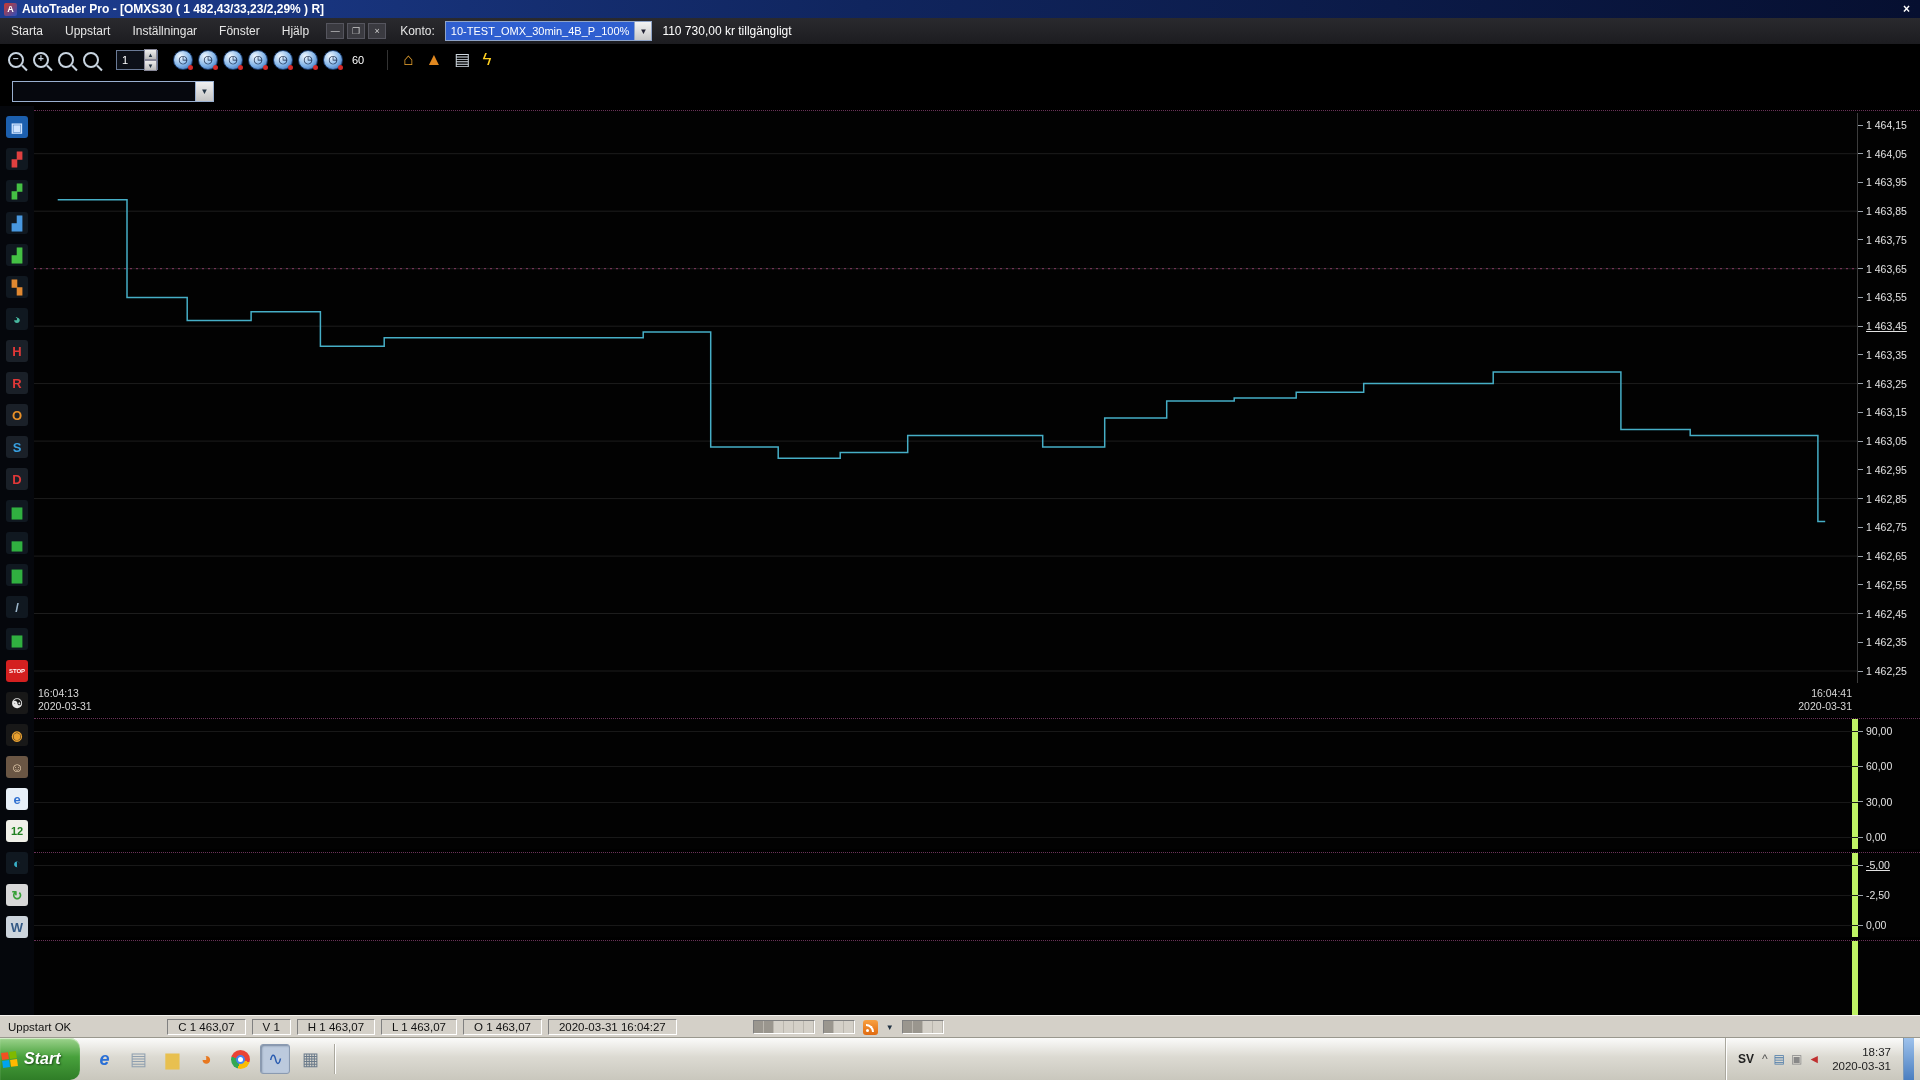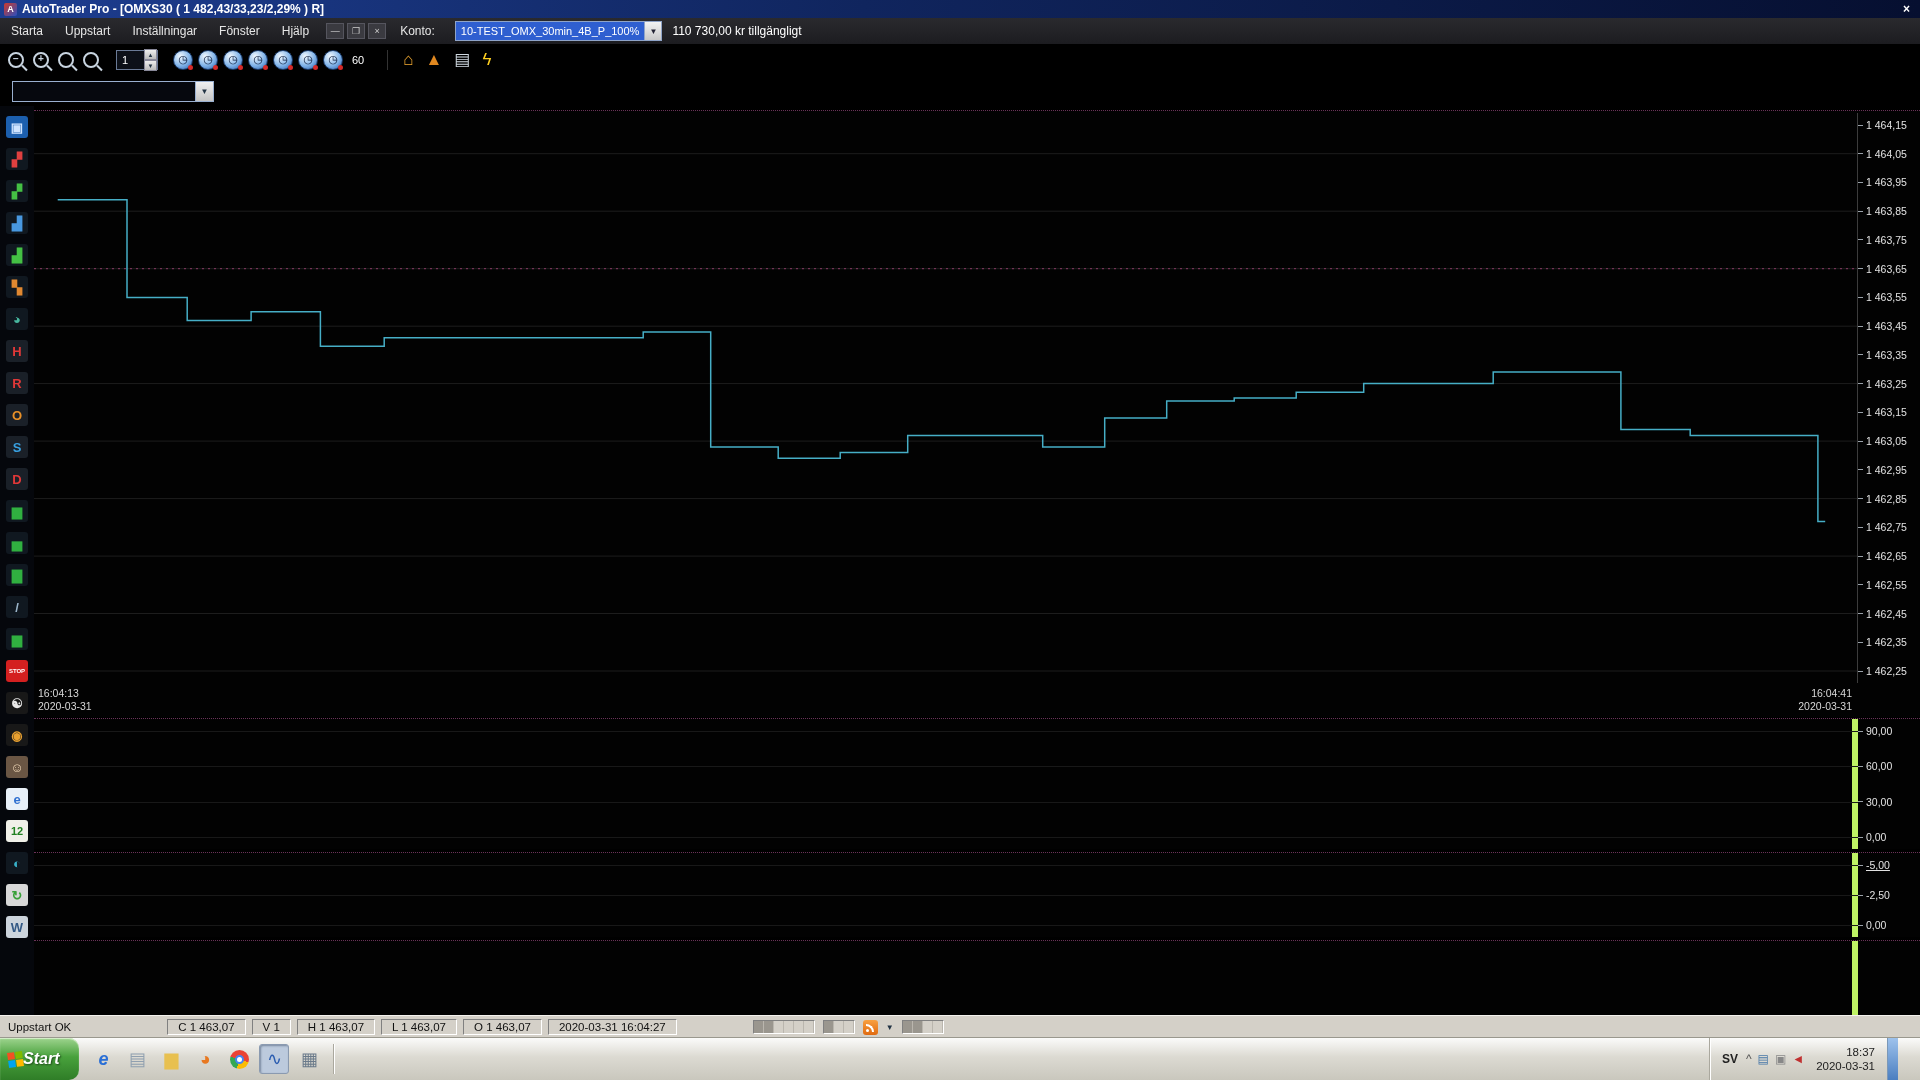--- a/index.html
+++ b/index.html
@@ -14,21 +14,21 @@
   .tspacer{flex:1;}
   .win-close{color:#fff;font-size:12px;font-weight:bold;padding:0 6px;cursor:default;}
   
   .menubar{position:absolute;top:18px;left:0;right:0;height:26px;background:linear-gradient(#2a2a2e,#1c1c20);
            display:flex;align-items:center;color:#e6e6e6;font-size:12px;}
   .menu{display:flex;align-items:center;height:100%;}
   .menu-item{padding:0 11px;display:flex;align-items:center;height:100%;}
   .mdi{display:flex;gap:3px;margin:0 14px 0 6px;}
   .mdi-b{width:16px;height:14px;background:#3a3a40;border:1px solid #55555e;color:#cfcfcf;font-size:9px;
          display:flex;align-items:center;justify-content:center;}
-  .konto-lbl{margin-right:20px;}
+  .konto-lbl{margin-right:10px;}
   .konto{display:flex;align-items:stretch;height:18px;border:1px solid #8fa4c8;background:#2f5fd0;}
   .konto-val{color:#fff;font-size:11px;padding:1px 5px;background:#2f5fd0;display:flex;align-items:center;white-space:nowrap;}
   .konto-dd{width:16px;background:linear-gradient(#f4f4f4,#c8c8c8);color:#223;font-size:8px;
             display:flex;align-items:center;justify-content:center;border-left:1px solid #8fa4c8;}
   .avail{margin-left:10px;font-size:12px;color:#fff;white-space:nowrap;}
   
   .toolbar{position:absolute;top:44px;left:0;right:0;height:32px;background:#000;display:flex;align-items:center;gap:7px;padding-left:8px;}
   .zoom-group{display:flex;gap:9px;align-items:center;margin-right:10px;}
   .mag{width:12px;height:12px;border:2px solid #c8d4e0;border-radius:50%;position:relative;color:#c8d4e0;
        font-size:10px;font-weight:bold;line-height:9px;text-align:center;}
@@ -77,38 +77,38 @@
   .segbox{display:flex;border:1px solid;border-color:#808080 #fff #fff #808080;height:12px;}
   .segbox i{width:9px;height:100%;background:#d4d0c8;border-right:1px solid #bab6ae;}
   .segbox i.on{background:#9a968e;}
   .rss{position:relative;width:15px;height:15px;background:linear-gradient(#f8a040,#e06a10);border-radius:3px;}
   .rss::before{content:"";position:absolute;left:3px;bottom:3px;width:3px;height:3px;background:#fff;border-radius:50%;}
   .rss::after{content:"";position:absolute;left:3px;bottom:3px;width:6px;height:6px;border-top:2px solid #fff;border-right:2px solid #fff;border-radius:0 100% 0 0;}
   .rss-dd{font-size:8px;color:#234;}
   
   .taskbar{position:absolute;bottom:0;left:0;right:0;height:42px;background:linear-gradient(#fbfbfa,#dcdad2 45%,#c9c7bd);
            border-top:1px solid #9a988e;display:flex;align-items:center;}
-  .start-btn{height:100%;display:flex;align-items:center;padding:0 20px 0 8px;border-radius:0 10px 10px 0;
+  .start-btn{height:100%;display:flex;align-items:center;gap:7px;padding:0 20px 0 2px;border-radius:0 10px 10px 0;
              background:linear-gradient(#9ed48e,#48a13c 45%,#2f7d27);box-shadow:inset 0 1px 1px #d8f0cc;color:#fff;
              font-size:16px;font-weight:bold;font-style:italic;text-shadow:1px 1px 2px #1c4a18;}
   .winflag{display:grid;grid-template-columns:7px 7px;grid-template-rows:7px 7px;gap:1px;transform:rotate(-8deg);}
   .winflag i{display:block;}
   .winflag i:nth-child(1){background:#f25022;}
   .winflag i:nth-child(2){background:#7fba00;}
   .winflag i:nth-child(3){background:#00a4ef;}
   .winflag i:nth-child(4){background:#ffb900;}
   .quicklaunch{display:flex;align-items:center;gap:6px;padding:0 10px;height:100%;}
   .ql{width:28px;height:28px;display:flex;align-items:center;justify-content:center;font-size:18px;border-radius:3px;}
   .ql.pressed{background:#bccadd;border:1px solid #8a9ab0;box-shadow:inset 1px 1px 2px #7a8aa0;}
   .chrome-ball{width:19px;height:19px;border-radius:50%;position:relative;
                background:conic-gradient(#ea4335 0 30%,#fbbc05 30% 55%,#34a853 55% 80%,#ea4335 80% 100%);}
   .chrome-ball::after{content:"";position:absolute;inset:5px;background:#fff;border:2px solid #4285f4;border-radius:50%;box-sizing:border-box;}
   .tb-sep{width:1px;height:30px;background:#aaa89e;box-shadow:1px 0 0 #fff;}
   .task-empty{flex:1;height:100%;}
-  .tray{height:100%;display:flex;align-items:center;gap:8px;padding:0 22px 0 12px;border-left:1px solid #aaa89e;box-shadow:inset 1px 0 0 #fff;}
+  .tray{height:100%;display:flex;align-items:center;gap:8px;padding:0 6px 0 12px;border-left:1px solid #aaa89e;box-shadow:inset 1px 0 0 #fff;}
   .tray-lang{font-size:12px;font-weight:bold;color:#222;}
   .tray-icons{display:flex;gap:6px;align-items:center;}
   .tray-ico{font-size:12px;line-height:14px;}
   .tray-clock{text-align:right;font-size:11.5px;color:#222;line-height:14px;padding:0 4px;}
   .show-desktop{width:10px;height:100%;background:linear-gradient(#9ec2ec,#4a7ec0);border-left:1px solid #7a98b8;}
 </style>
 </head>
 <body>
 
 <div class="screen">
@@ -228,21 +228,21 @@
             <polyline points="23.7,86.7 93.0,86.7 93.0,184.4 153.2,184.4 153.2,207.4 217.1,207.4 217.1,198.8 286.4,198.8 286.4,233.3 350.2,233.3 350.2,224.7 609.2,224.7 609.2,218.9 676.7,218.9 676.7,333.9 744.2,333.9 744.2,345.3 806.2,345.3 806.2,339.6 873.7,339.6 873.7,322.4 1008.7,322.4 1008.7,333.9 1070.7,333.9 1070.7,305.1 1132.7,305.1 1132.7,287.9 1200.2,287.9 1200.2,285.0 1262.2,285.0 1262.2,279.3 1329.7,279.3 1329.7,270.6 1459.2,270.6 1459.2,259.1 1586.9,259.1 1586.9,316.6 1656.2,316.6 1656.2,322.4 1783.9,322.4 1783.9,408.6 1791.2,408.6" fill="none" stroke="#46aec6" stroke-width="1.5"></polyline>
           </svg>
         <div class="yaxis" id="price-yaxis">
             <div class="ytick" style="top: 12px;">1 464,15</div>
             <div class="ytick" style="top: 40.7368px;">1 464,05</div>
             <div class="ytick" style="top: 69.4737px;">1 463,95</div>
             <div class="ytick" style="top: 98.2105px;">1 463,85</div>
             <div class="ytick" style="top: 126.947px;">1 463,75</div>
             <div class="ytick" style="top: 155.684px;">1 463,65</div>
             <div class="ytick" style="top: 184.421px;">1 463,55</div>
-            <div class="ytick" style="top: 213.158px;">1 463,45</div>
+            <div class="ytick" style="top: 213.158px; text-decoration: underline;">1 463,45</div>
             <div class="ytick" style="top: 241.895px;">1 463,35</div>
             <div class="ytick" style="top: 270.632px;">1 463,25</div>
             <div class="ytick" style="top: 299.368px;">1 463,15</div>
             <div class="ytick" style="top: 328.105px;">1 463,05</div>
             <div class="ytick" style="top: 356.842px;">1 462,95</div>
             <div class="ytick" style="top: 385.579px;">1 462,85</div>
             <div class="ytick" style="top: 414.316px;">1 462,75</div>
             <div class="ytick" style="top: 443.053px;">1 462,65</div>
             <div class="ytick" style="top: 471.789px;">1 462,55</div>
             <div class="ytick" style="top: 500.526px;">1 462,45</div>

